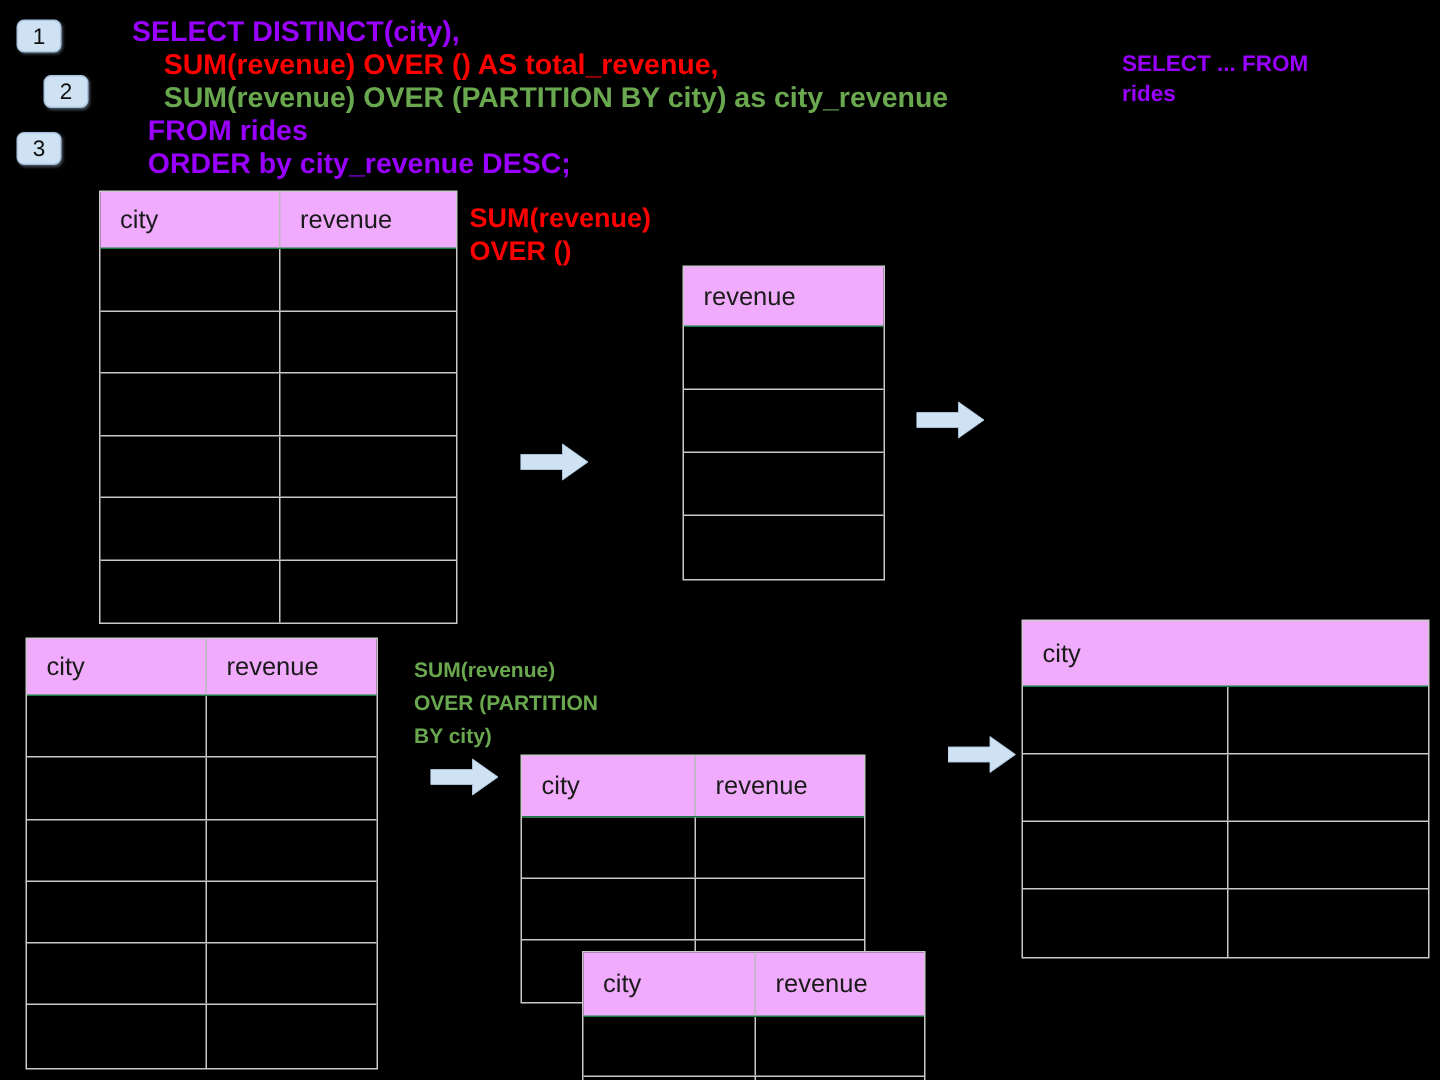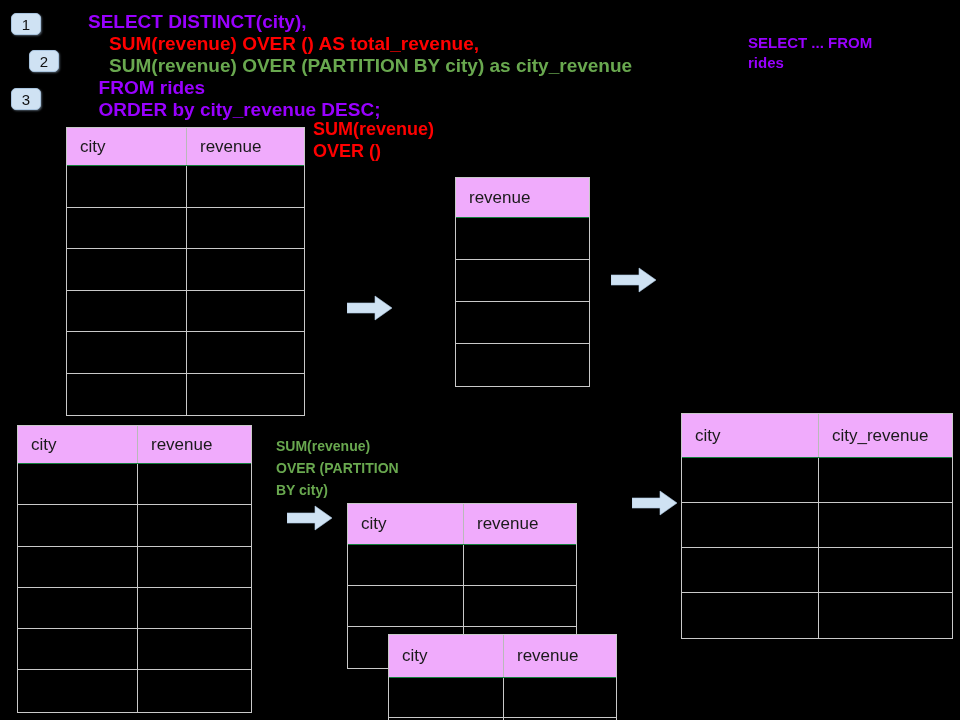--- a/index.html
+++ b/index.html
@@ -37,21 +37,21 @@
   
   .code {
     position: absolute;
     margin: 0;
     font-family: Liberation Sans, sans-serif;
     font-weight: bold;
     white-space: pre;
   }
   .sql-main { left: 88px; top: 11px; font-size: 19px; line-height: 22px; }
   .side-note { left: 748px; top: 33px; font-size: 15px; line-height: 20px; color: #9900FF; }
-  .note-total { left: 313px; top: 118px; font-size: 18px; line-height: 22px; color: #FF0000; }
+  .note-total { left: 313px; top: 134px; font-size: 18px; line-height: 22px; color: #FF0000; }
   .note-partition { left: 276px; top: 435px; font-size: 14px; line-height: 22px; color: #69A84F; }
   .c-purple { color: #9900FF; }
   .c-red    { color: #FF0000; }
   .c-green  { color: #69A84F; }
   
   .tbl {
     position: absolute;
     box-sizing: border-box;
     border: 1px solid #C9C9C9;
     background: #000000;
@@ -239,21 +239,20 @@
         <div class="trow">
           <div class="tcell"></div>
           <div class="tcell"></div>
         </div>
       </div>
   </div>
 
   <div class="tbl" style="left:681px;top:413px;width:272px;--cols:136px 1fr;--hh:44px;--rh:45px">
     <div class="thead">
       <div class="th">city</div>
-      <div class="th">city_revenue</div>
     </div>
     <div class="tbody">
         <div class="trow">
           <div class="tcell"></div>
           <div class="tcell"></div>
         </div>
         <div class="trow">
           <div class="tcell"></div>
           <div class="tcell"></div>
         </div>

